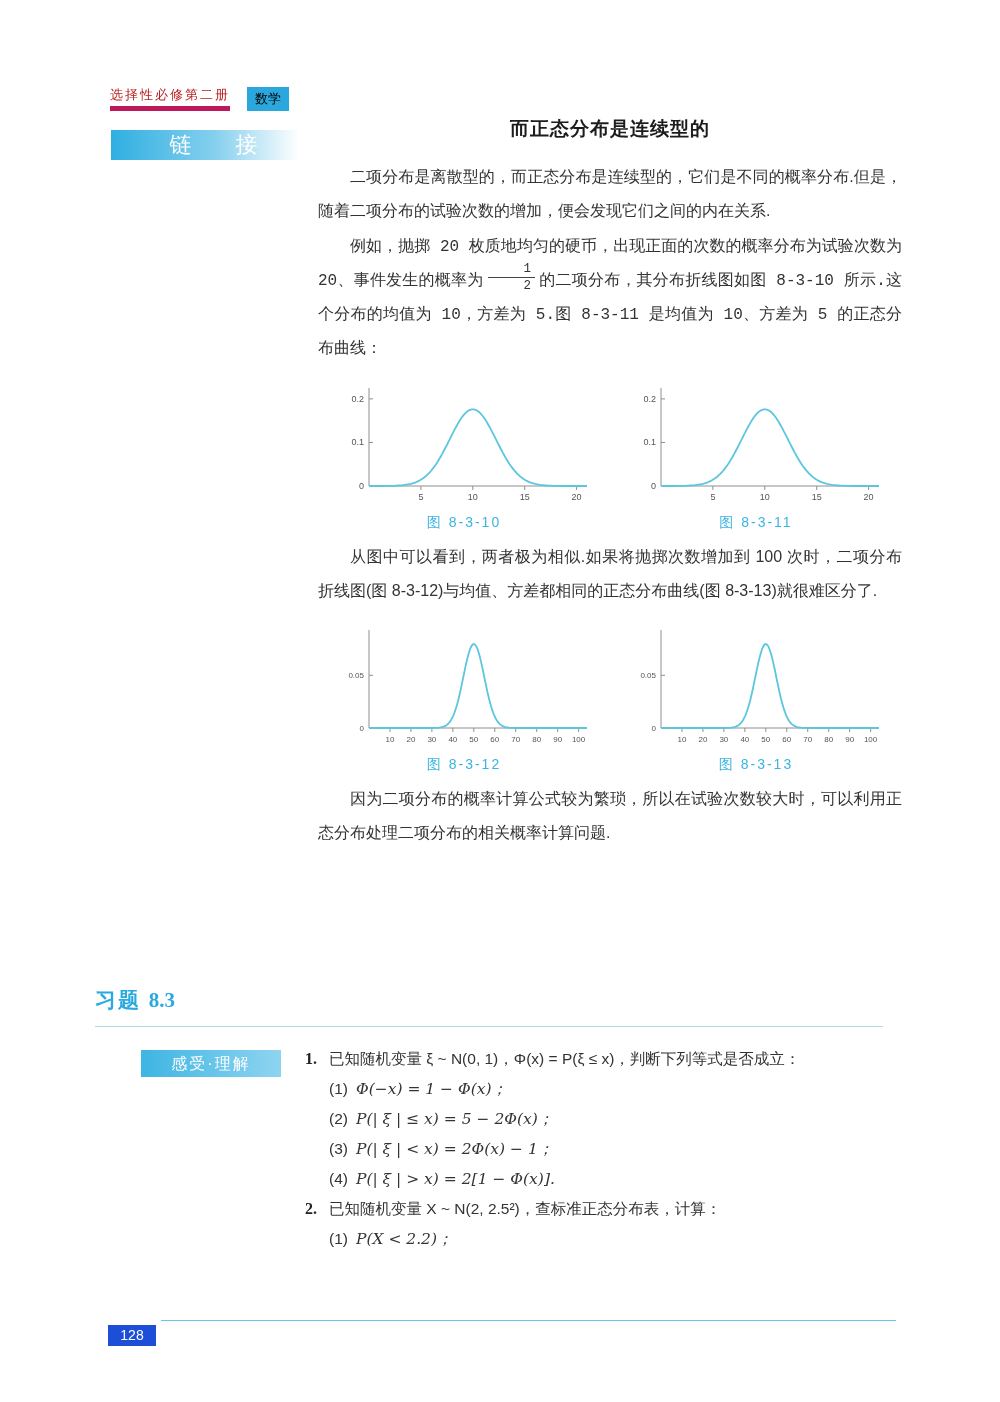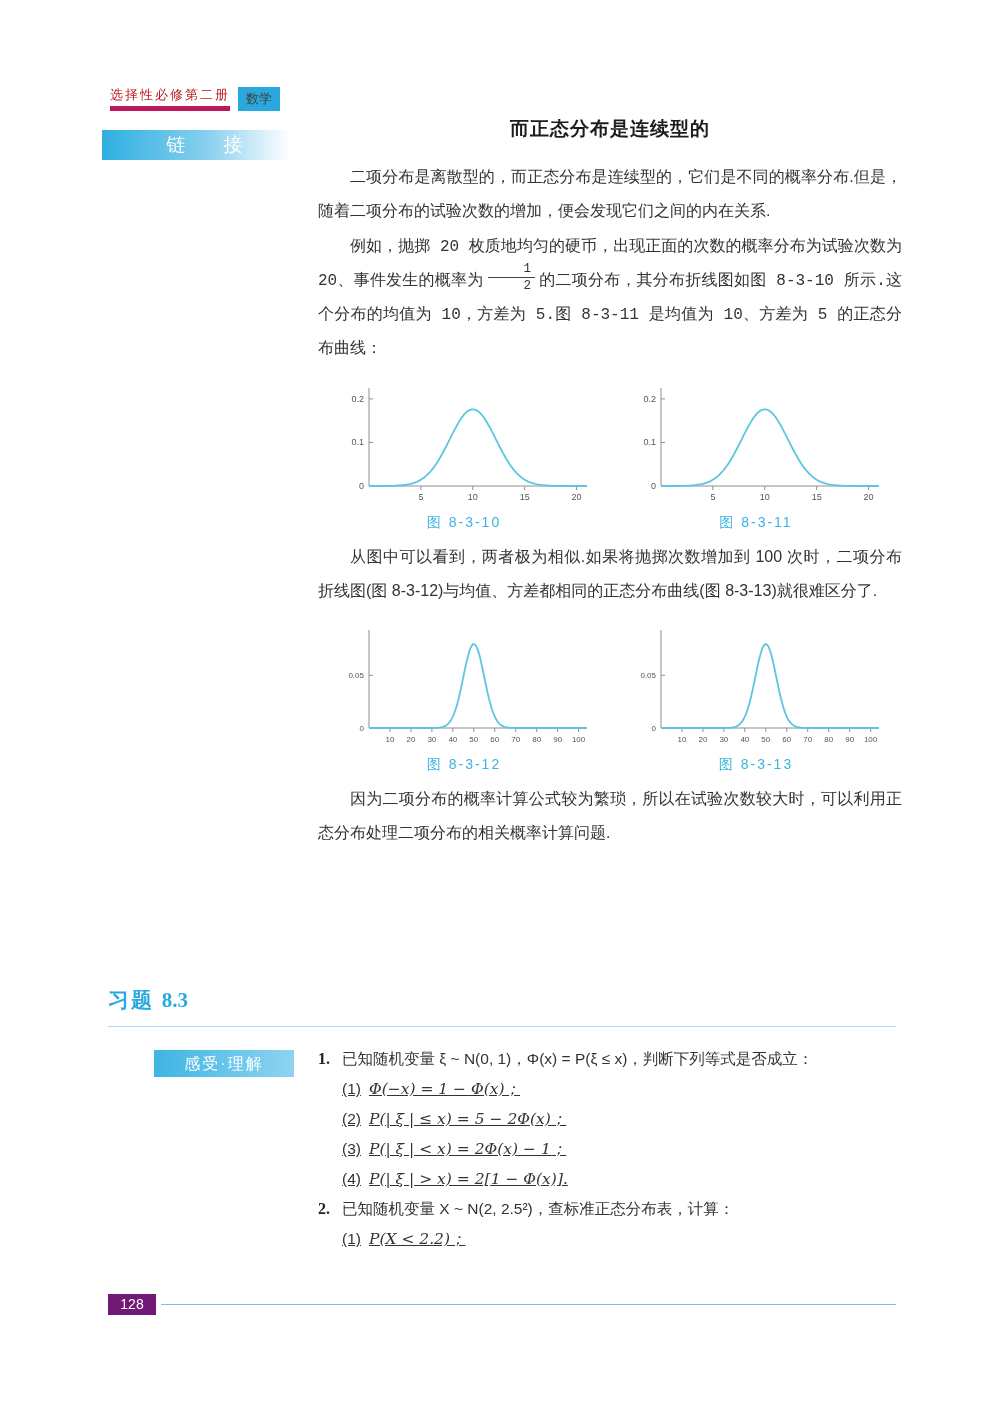--- a/index.html
+++ b/index.html
@@ -10,26 +10,26 @@
     font-family:"Liberation Sans","DejaVu Sans",sans-serif;
     color:#2e2e2e;
     position:relative;
     overflow:hidden;
   }
   .page { position:absolute; inset:0; background:#fff; }
 
   
   .book-header { position:absolute; left:110px; top:86px; display:flex; align-items:center; }
   .series-label { color:#b91c1c; font-size:13px; letter-spacing:2px; padding-bottom:2px; border-bottom:5px solid #be185d; }
-  .subject-tab { margin-left:8px; background:#2aa8dd; color:#404040; font-size:13px; padding:3px 8px; }
+  .subject-tab { margin-left:17px; background:#2aa8dd; color:#000000; font-size:13px; padding:3px 8px; }
 
   
   .link-badge {
-    position:absolute; left:102px; top:130px; width:188px; height:30px;
-    line-height:30px; text-align:center; color:#fff; font-size:19px;
+    position:absolute; left:111px; top:130px; width:188px; height:30px;
+    line-height:30px; text-align:center; color:#fff; font-size:22px;
     white-space:pre;
     background:linear-gradient(to right,#2fafe1 0%,#85cfee 55%,rgba(232,246,252,0) 100%);
     padding-left:17px;
   }
 
   
   .content { position:absolute; left:318px; top:116px; width:584px; }
   .article-title { font-size:19px; font-weight:bold; color:#1c1c1c; text-align:center; margin-bottom:18px; letter-spacing:1px; }
   .para { font-size:16px; line-height:34px; text-align:justify; text-indent:2em; color:#333; }
   .para + .para { margin-top:2px;font-family:Liberation Mono, monospace; }
@@ -37,41 +37,41 @@
   .frac { display:inline-block; vertical-align:middle; text-align:center; font-size:12.5px; line-height:1.15; margin:0 4px; transform:translateY(-3px); color:#333; }
   .frac .num { display:block; border-bottom:1px solid #444; padding:0 4px 1px; }
   .frac .den { display:block; padding:1px 4px 0; }
 
   .fig-row { display:flex; justify-content:center; gap:34px; margin:14px 0 8px; }
   figure { text-align:center; }
   .chart { width:258px; height:130px; }
   figcaption { color:#3ab5e0; font-size:14px; margin-top:4px; letter-spacing:2px; }
 
   
-  .exercises { position:absolute; left:108px; top:986px; width:788px; }
+  .exercises { position:absolute; left:95px; top:986px; width:788px; }
   .ex-heading { color:#29a9e0; font-size:21px; font-weight:bold; letter-spacing:2px; }
   .ex-heading .num { font-family:"Liberation Serif","DejaVu Serif",serif; letter-spacing:0; }
   .ex-rule { border:none; height:1px; background:#aadcf2; margin-top:12px; }
   .feel-badge {
     position:absolute; left:46px; top:64px; width:140px; height:27px;
     line-height:27px; text-align:center; color:#fff; font-size:16px; letter-spacing:2px;
     background:linear-gradient(to right,#3eb5e3,#8ed4f0);
   }
   .problems { position:absolute; left:210px; top:58px; width:578px; }
   .problem { display:flex; }
   .pnum { font-weight:bold; width:24px; flex:0 0 24px; line-height:30px; font-family:"Liberation Serif","DejaVu Serif",serif; color:#222; }
   .pbody { flex:1; }
   .stem { line-height:30px; font-size:15.5px; color:#333; }
-  .part { line-height:30px; font-size:15.5px; color:#333;text-decoration:underline; }
+  .part { line-height:30px; font-size:15.5px; color:#333; }
   .plabel { margin-right:8px; }
   .expr { font-family:"DejaVu Serif","Liberation Serif",serif; font-style:italic; }
 
   
   .footer { position:absolute; left:108px; top:1294px; width:788px; display:flex; align-items:center; }
-  .page-num { background:#701a75; color:#fff; width:48px; height:21px; line-height:21px; text-align:center; font-size:14px; flex:0 0 48px; }
+  .page-num { background:#1d4ed8; color:#fff; width:48px; height:21px; line-height:21px; text-align:center; font-size:14px; flex:0 0 48px;margin-top:31px; }
   .footer-line { flex:1; height:1px; background:#6cc5e8; margin-left:5px; }
 </style>
 </head>
 <body>
 
 <div class="page">
 
   <div class="book-header">
     <span class="series-label">选择性必修第二册</span>
     <span class="subject-tab">数学</span>

